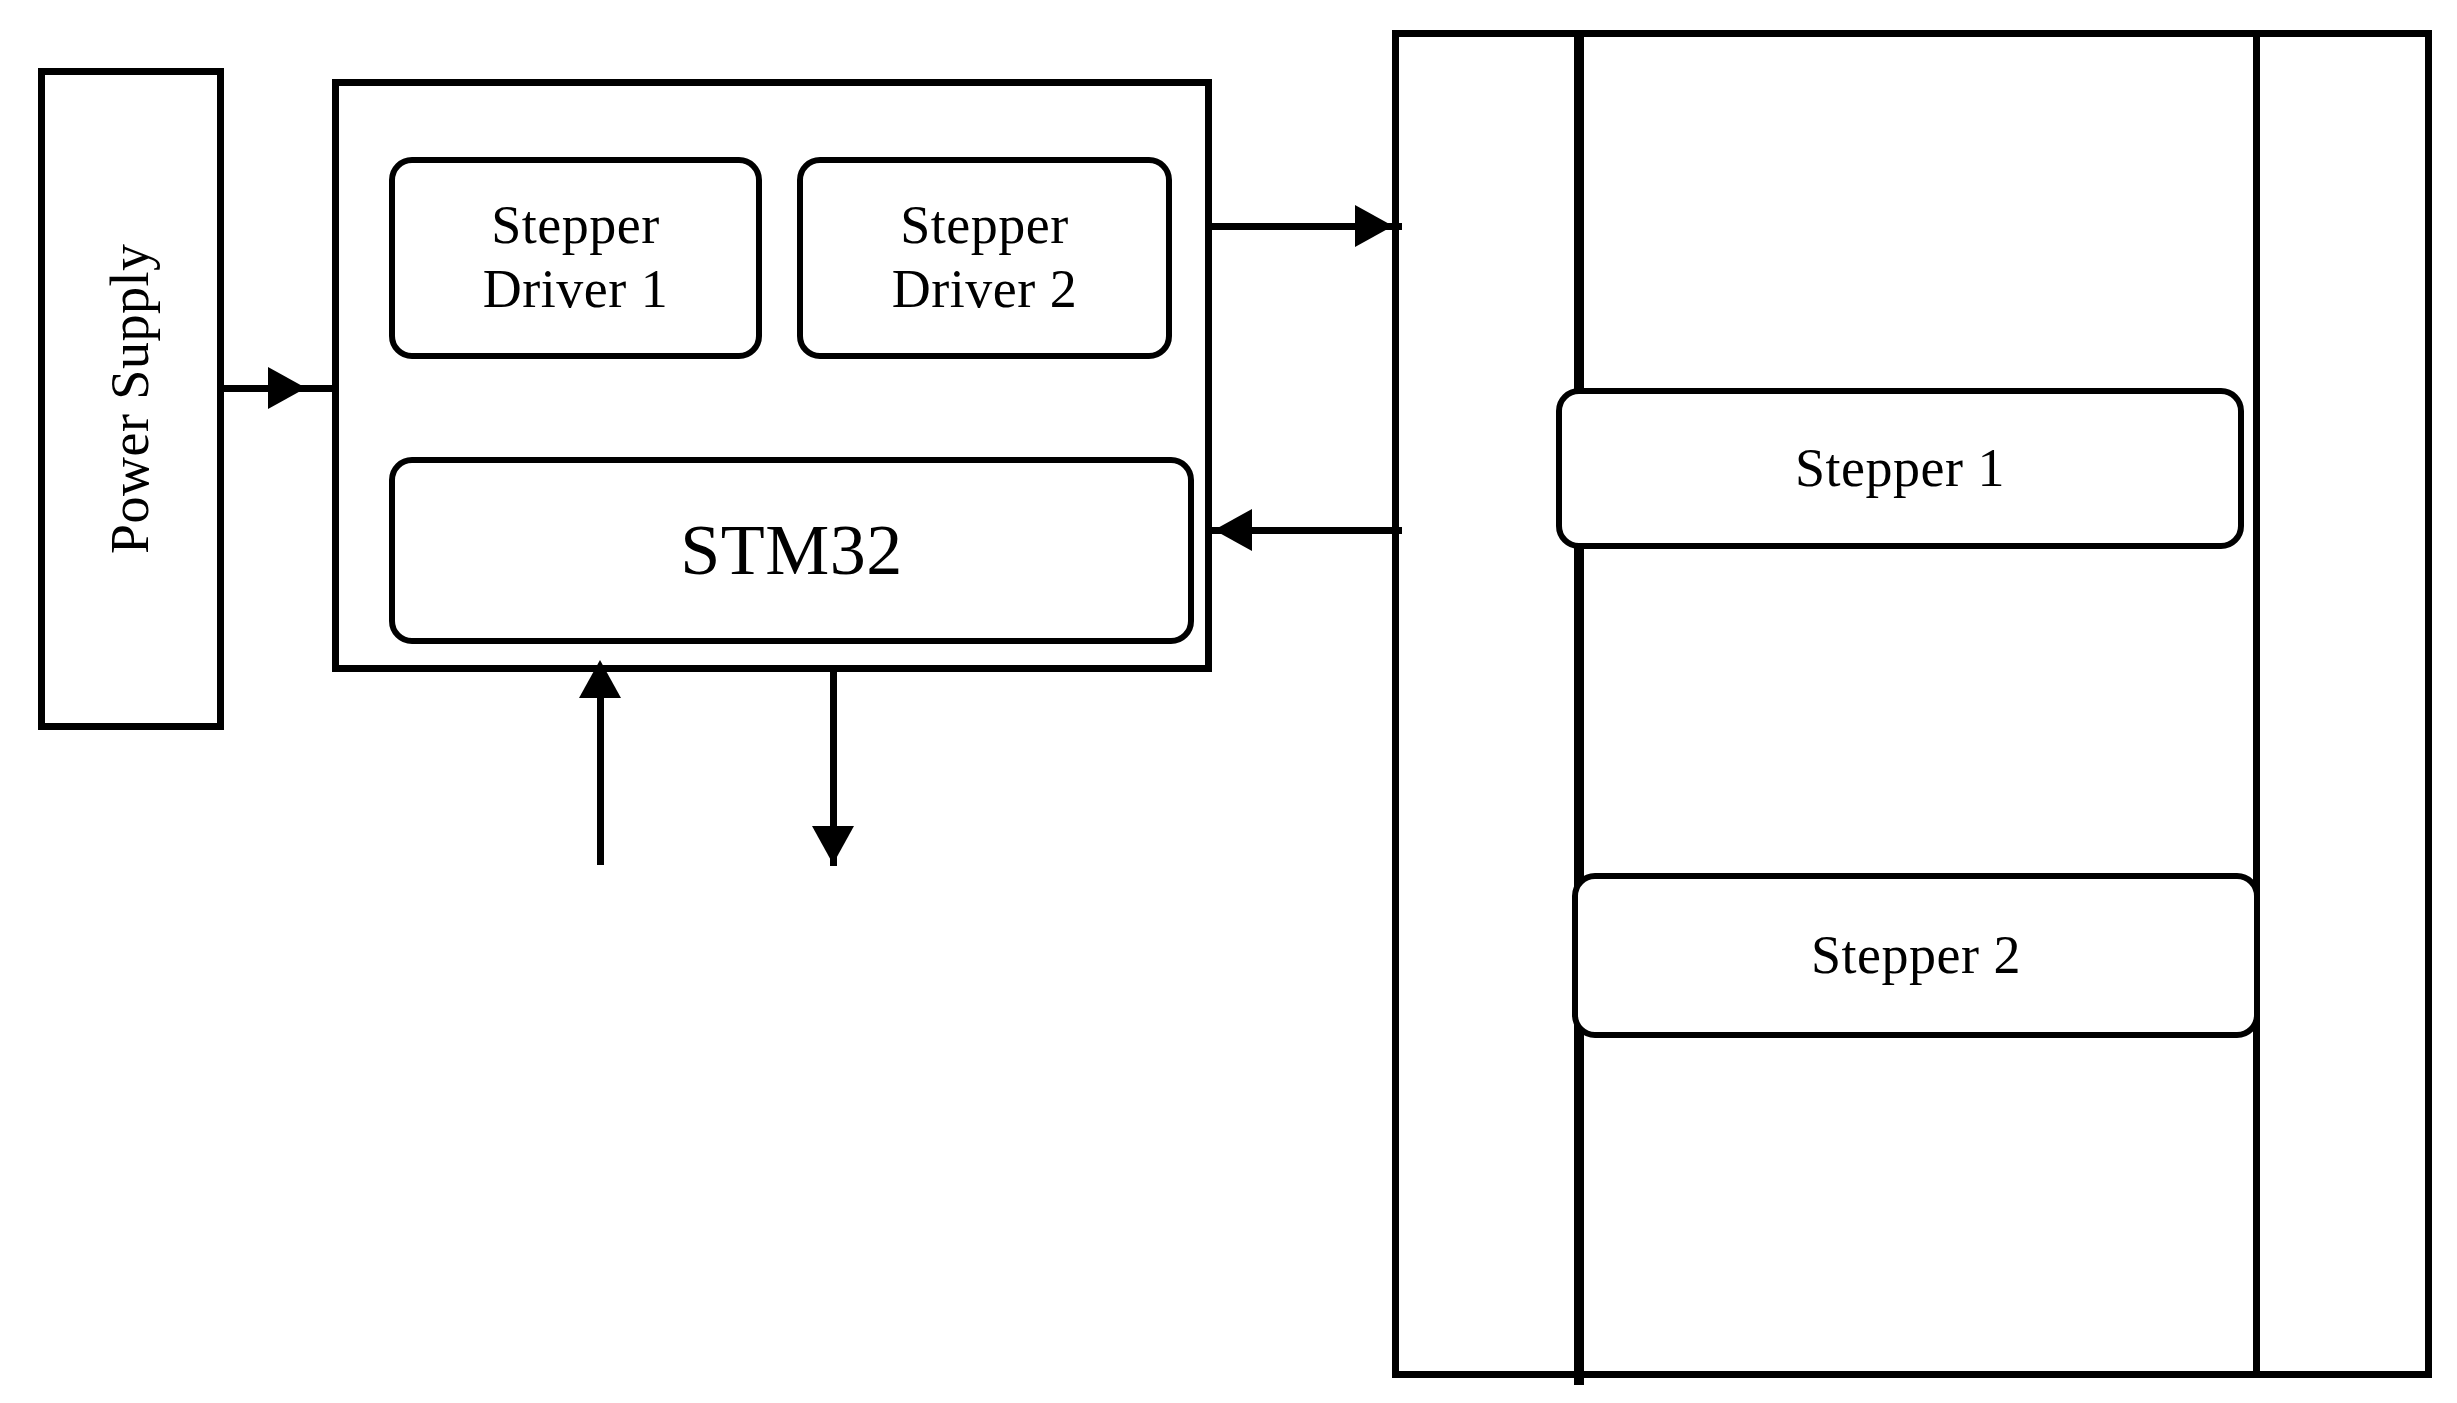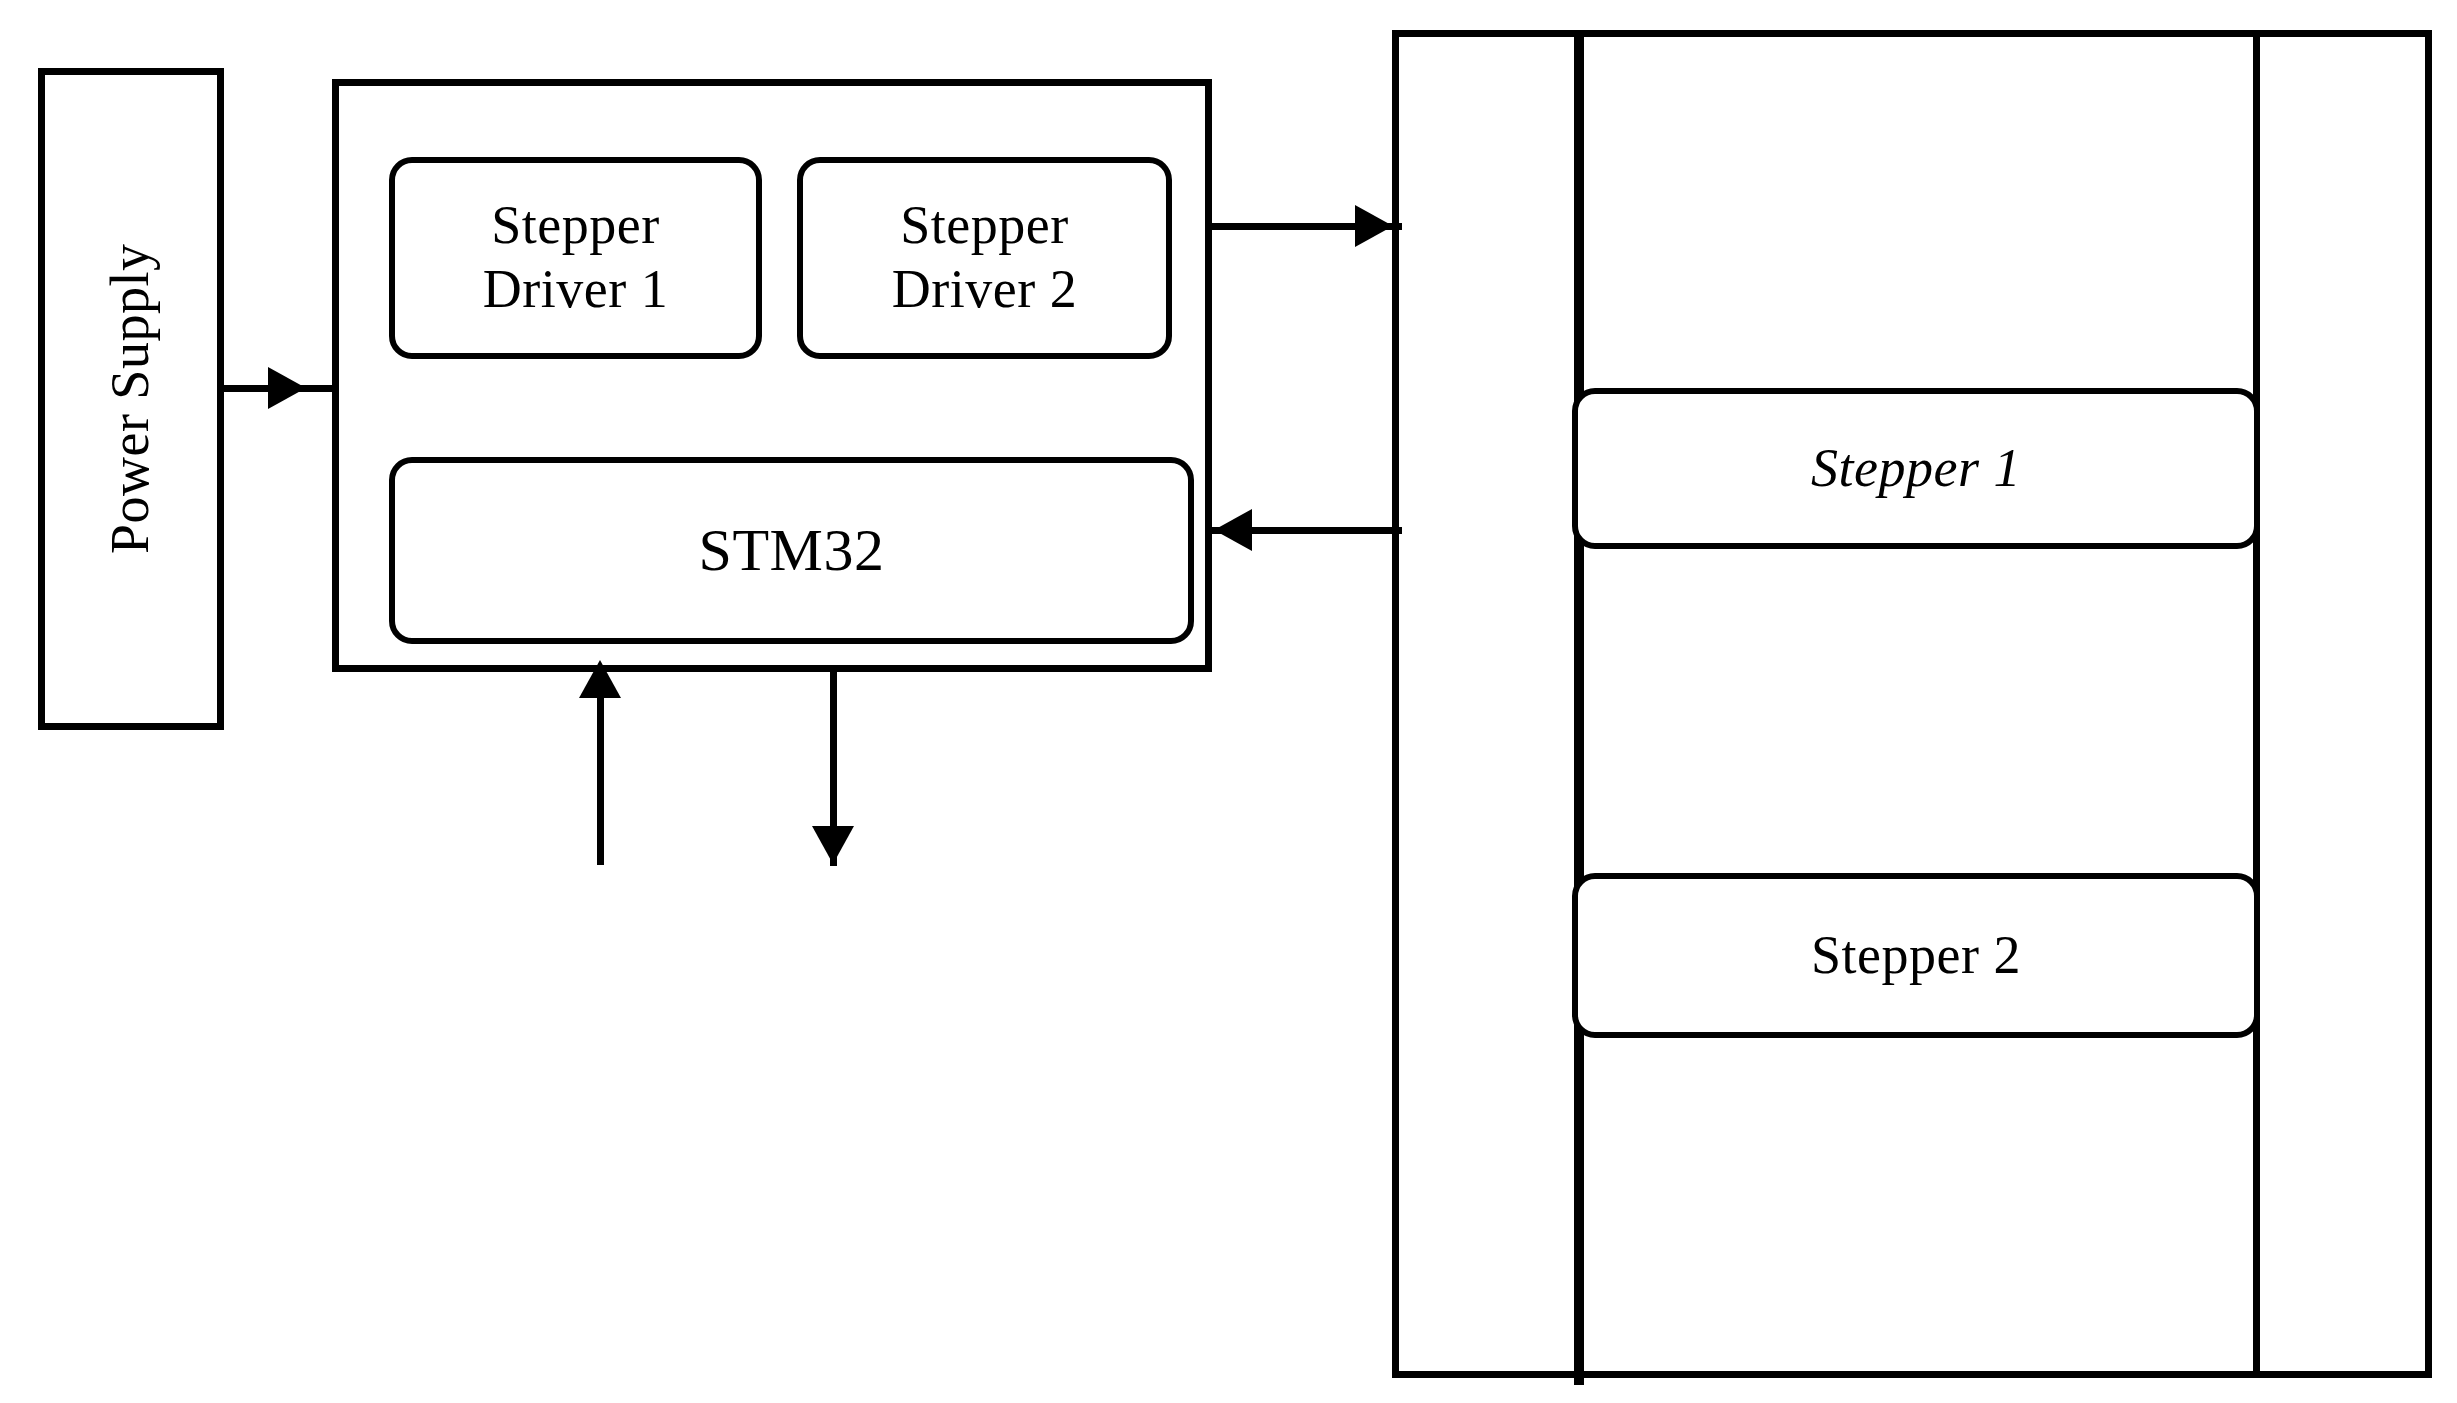--- a/index.html
+++ b/index.html
@@ -30,21 +30,21 @@
     text-align: center;
   }
   .blk.thin { border-width: 6px; border-radius: 23px; }
   .lbl {
     font-size: 54px;
     line-height: 1.18;
     letter-spacing: 0.5px;
     white-space: pre-line;
     color: #000000;
   }
-  .lbl.big { font-size: 60px; }
+  .lbl.big { font-size: 72px; }
 
   
   #power-supply-block { left: 38px; top: 68px; width: 186px; height: 662px; }
   #power-supply-block .lbl {
     transform: rotate(-90deg);
     transform-origin: center center;
     white-space: nowrap;
   }
 
   
@@ -63,21 +63,21 @@
     display: block;
   }
   #mechanism-left-rail {
     position: absolute; left: 175px; top: -7px; width: 0; height: 1355px;
     border-left: 10px solid #000000;
   }
   #mechanism-right-rail {
     position: absolute; left: 854px; top: -7px; width: 0; height: 1348px;
     border-left: 7px solid #000000;
   }
-  #stepper-1-block { position: absolute; left: 173px; top: 351px; width: 688px; height: 161px; font-style: italic; }
+  #stepper-1-block { position: absolute; left: 157px; top: 351px; width: 688px; height: 161px; }
   #stepper-2-block { position: absolute; left: 173px; top: 836px; width: 688px; height: 165px; }
 
   
   .conn { position: absolute; }
   .conn-line-h { position: absolute; height: 0; border-top: 7px solid #000000; }
   .conn-line-v { position: absolute; width: 0; border-left: 7px solid #000000; }
   .arrowhead { position: absolute; width: 0; height: 0; }
   .arrow-right { border-top: 21px solid transparent; border-bottom: 21px solid transparent; border-left: 38px solid #000000; }
   .arrow-left  { border-top: 21px solid transparent; border-bottom: 21px solid transparent; border-right: 38px solid #000000; }
   .arrow-up    { border-left: 21px solid transparent; border-right: 21px solid transparent; border-bottom: 38px solid #000000; }

